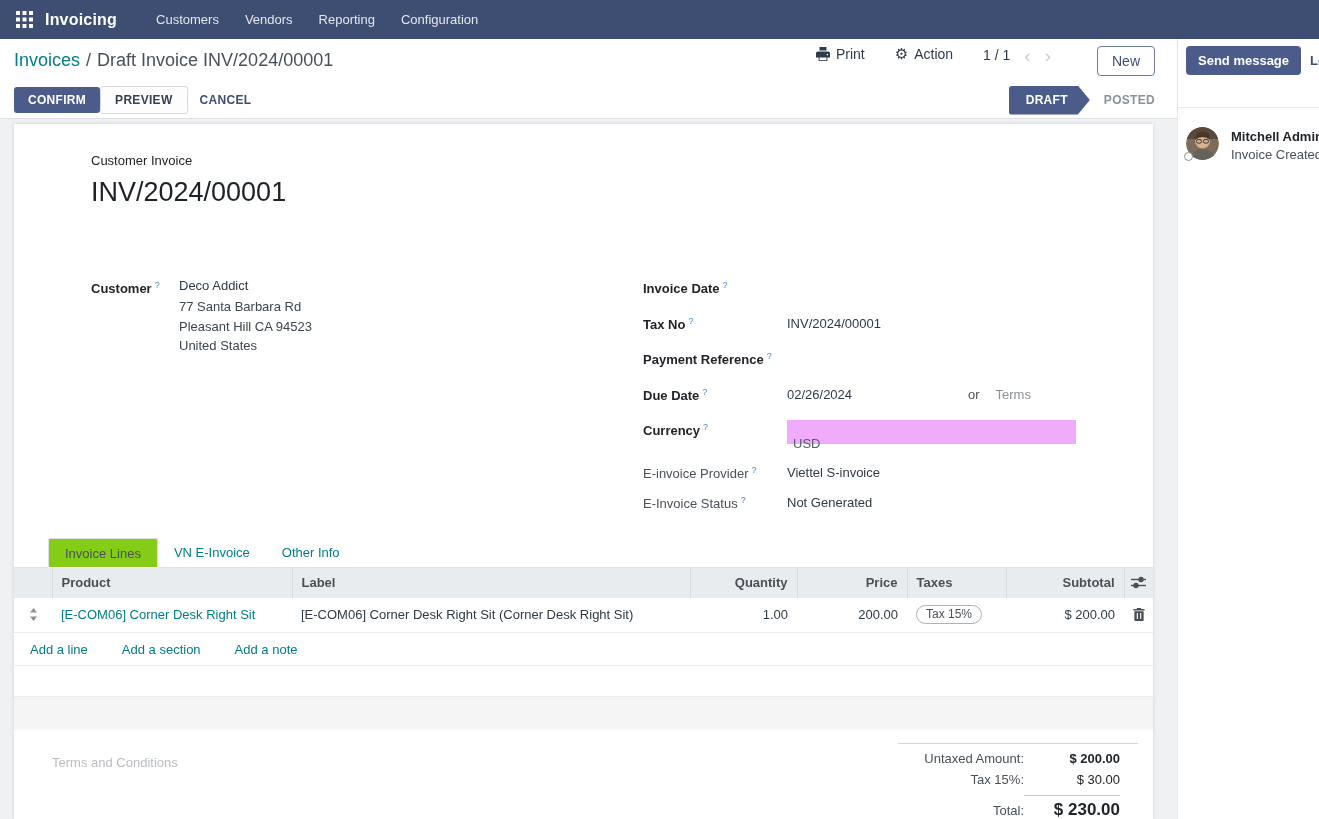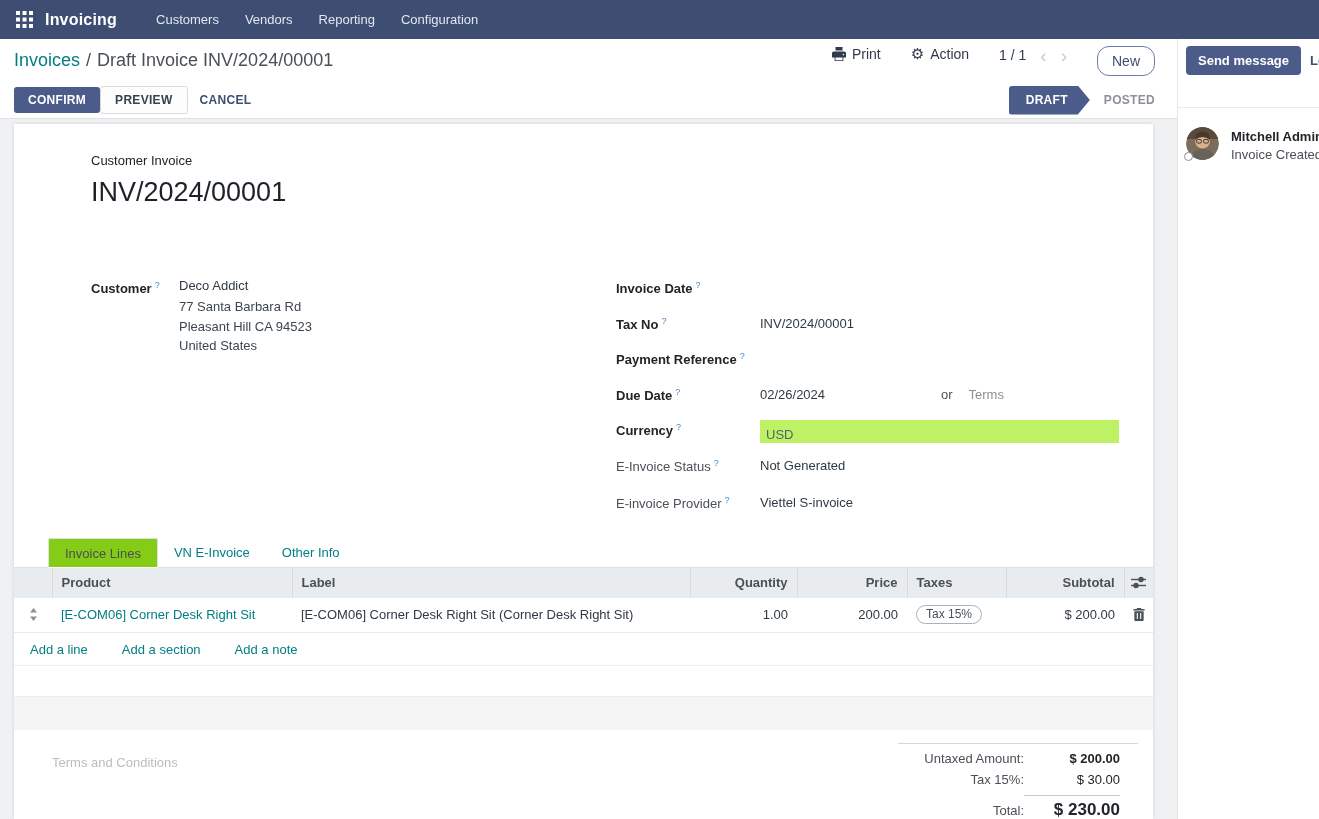--- a/index.html
+++ b/index.html
@@ -20,21 +20,21 @@
   .control-panel { height:43px; background:#fff; display:flex; align-items:center; justify-content:space-between; padding:0 22px 0 14px; }
   .breadcrumb { font-size:18px; color:#495057; white-space:nowrap; }
   .breadcrumb .bc-link { color:#017e84; cursor:pointer; }
   .bc-sep { color:#495057; padding:0 6px; }
   .cp-right { display:flex; align-items:flex-start; gap:30px; font-size:14px; color:#2f3a4a; }
   .icon-btn { display:flex; align-items:center; gap:6px; cursor:pointer; }
   .gear-glyph { font-size:15px; line-height:1; }
   .pager { display:flex; align-items:center; gap:14px; }
   .pager-count { font-size:14px; color:#2f3a4a; }
   .chev { color:#c7ccd1; font-size:19px; line-height:1; cursor:default; }
-  .btn-new { border:1px solid #6c7ca7; color:#3e4e73; background:#fff; border-radius:12px; padding:6px 14px; font-size:14px; cursor:pointer; }
+  .btn-new { border:1px solid #6c7ca7; color:#3e4e73; background:#fff; border-radius:4px; padding:6px 14px; font-size:14px; cursor:pointer;margin-left:16px; }
 
   
   .button-bar { height:37px; background:#fff; border-bottom:1px solid #dde0e4; display:flex; align-items:center; justify-content:space-between; padding:0 22px 0 14px; }
   .bb-left { display:flex; align-items:center; }
   .btn { font-size:12px; font-weight:600; letter-spacing:.3px; padding:6px 14px; border-radius:3px; cursor:pointer; border:none; font-family:inherit; }
   .btn-primary { background:#4b5b8a; color:#fff; }
   .btn-secondary { background:#fdfdfd; border:1px solid #d8dadd; color:#374151; }
   .btn-link { background:none; color:#3e4e73; padding:6px 12px; font-weight:600; }
   .statusbar { display:flex; align-items:center; }
   .status-arrow { background:#4b5b8a; color:#fff; height:29px; line-height:29px; padding:0 22px 0 17px; font-size:12px; font-weight:600; letter-spacing:.3px;
@@ -56,21 +56,21 @@
   .cust-label { width:88px; padding-top:2px; }
   .cust-name { color:#2f3a44; cursor:pointer; }
   .addr { color:#3c4650; line-height:19.5px; margin-top:4px; }
   .frow { display:flex; align-items:flex-start; min-height:35.5px; }
   .frow .flabel { width:144px; padding-top:2px; }
   .fvalue { color:#2f3a44; padding-top:2px; }
   .fvalue.editable { cursor:text; }
   .w180 { width:181px; }
   .or-word { color:#495057; font-weight:500; padding-top:2px; }
   .terms-link { color:#8b9197; margin-left:16px; padding-top:2px; cursor:pointer; }
-  .value-highlight { background:#bef264; color:#50626f; width:359px; height:23px; line-height:23px; padding:3px 6px; cursor:text; }
+  .value-highlight { background:#f0abfc; color:#50626f; width:289px; height:23px; line-height:23px; padding:12px 6px; cursor:text; }
   .frow-small { min-height:30px; }
   .frow-small .flabel { font-weight:400; color:#495057; }
 
   
   .notebook { margin-top:15px; }
   .tabs { display:flex; border-bottom:1px solid #dee2e6; padding-left:34px; height:30px; align-items:flex-end; }
   .tab { padding:0 16px; line-height:28px; font-size:13px; cursor:pointer; }
   .tab.active { background:#84cc16; border:1px solid #dee2e6; border-bottom-color:#fff; margin-bottom:-1px; color:#495057; border-radius:2px 2px 0 0; height:30px; line-height:29px; }
   .tab.inactive { color:#017e84; }
   table.lines { width:100%; border-collapse:collapse; table-layout:fixed; font-size:13px; }
@@ -215,27 +215,27 @@
               <div class="frow">
                 <div class="flabel"><span>Due Date</span><sup class="help">?</sup></div>
                 <div class="fvalue editable w180">02/26/2024</div>
                 <div class="or-word">or</div>
                 <div class="terms-link">Terms</div>
               </div>
               <div class="frow">
                 <div class="flabel"><span>Currency</span><sup class="help">?</sup></div>
                 <div class="value-highlight">USD</div>
               </div>
+              <div class="frow frow-small" style="margin-top:7px;">
+                <div class="flabel"><span>E-invoice Provider</span><sup class="help">?</sup></div>
+                <div class="fvalue editable">Viettel S-invoice</div>
+              </div>
               <div class="frow frow-small">
                 <div class="flabel"><span>E-Invoice Status</span><sup class="help">?</sup></div>
                 <div class="fvalue">Not Generated</div>
-              </div>
-              <div class="frow frow-small" style="margin-top:7px;">
-                <div class="flabel"><span>E-invoice Provider</span><sup class="help">?</sup></div>
-                <div class="fvalue editable">Viettel S-invoice</div>
               </div>
             </div>
           </div>
         </div>
 
         <div class="notebook">
           <div class="tabs">
             <span class="tab active">Invoice Lines</span>
             <span class="tab inactive">VN E-Invoice</span>
             <span class="tab inactive">Other Info</span>

